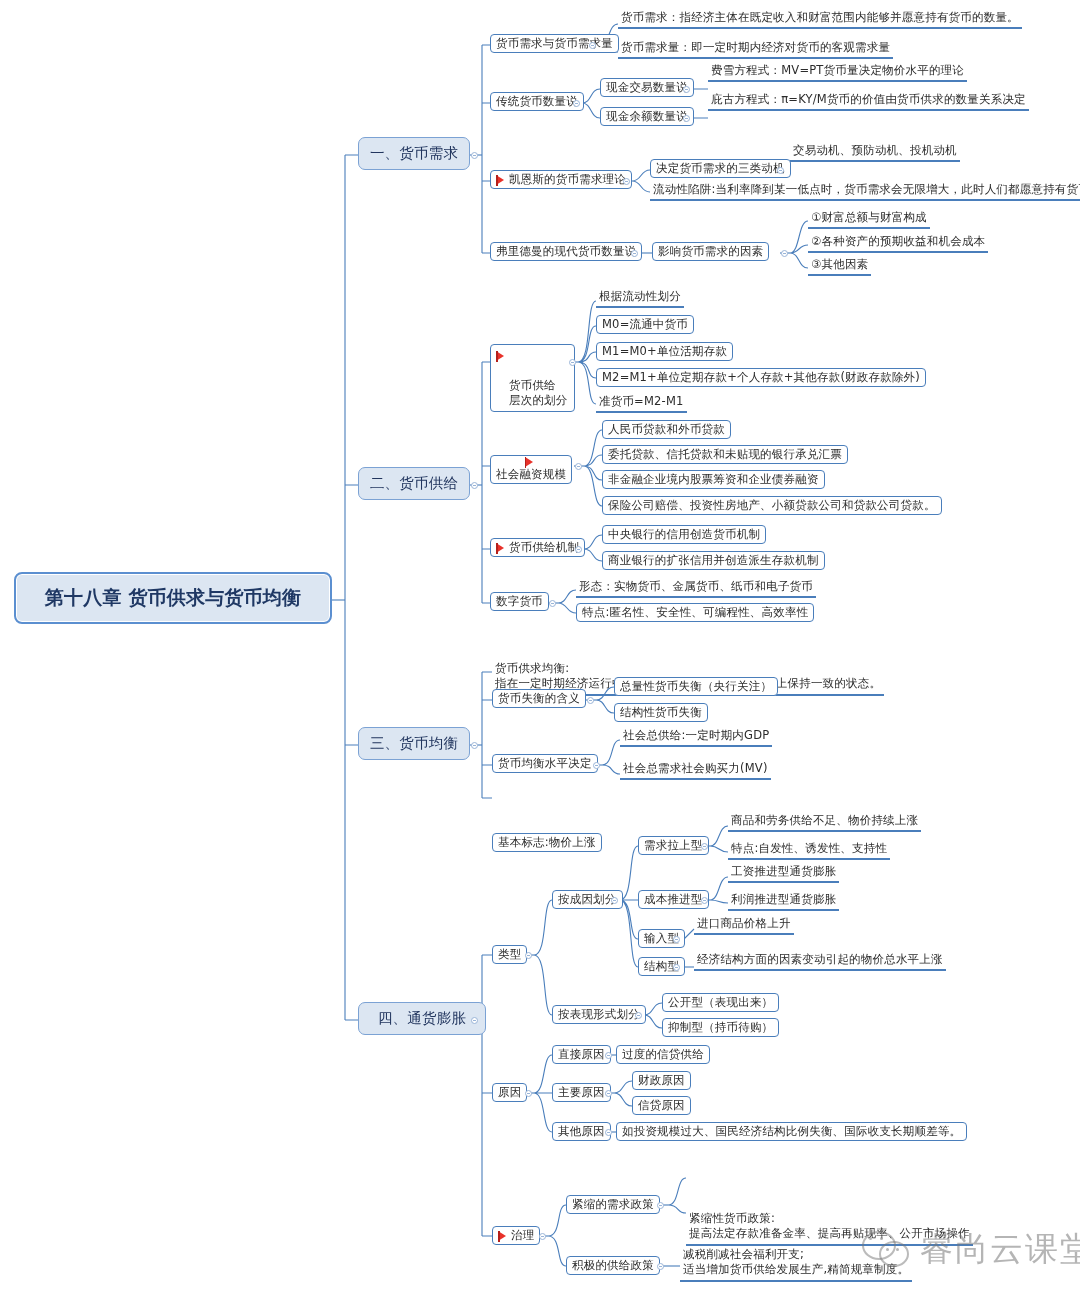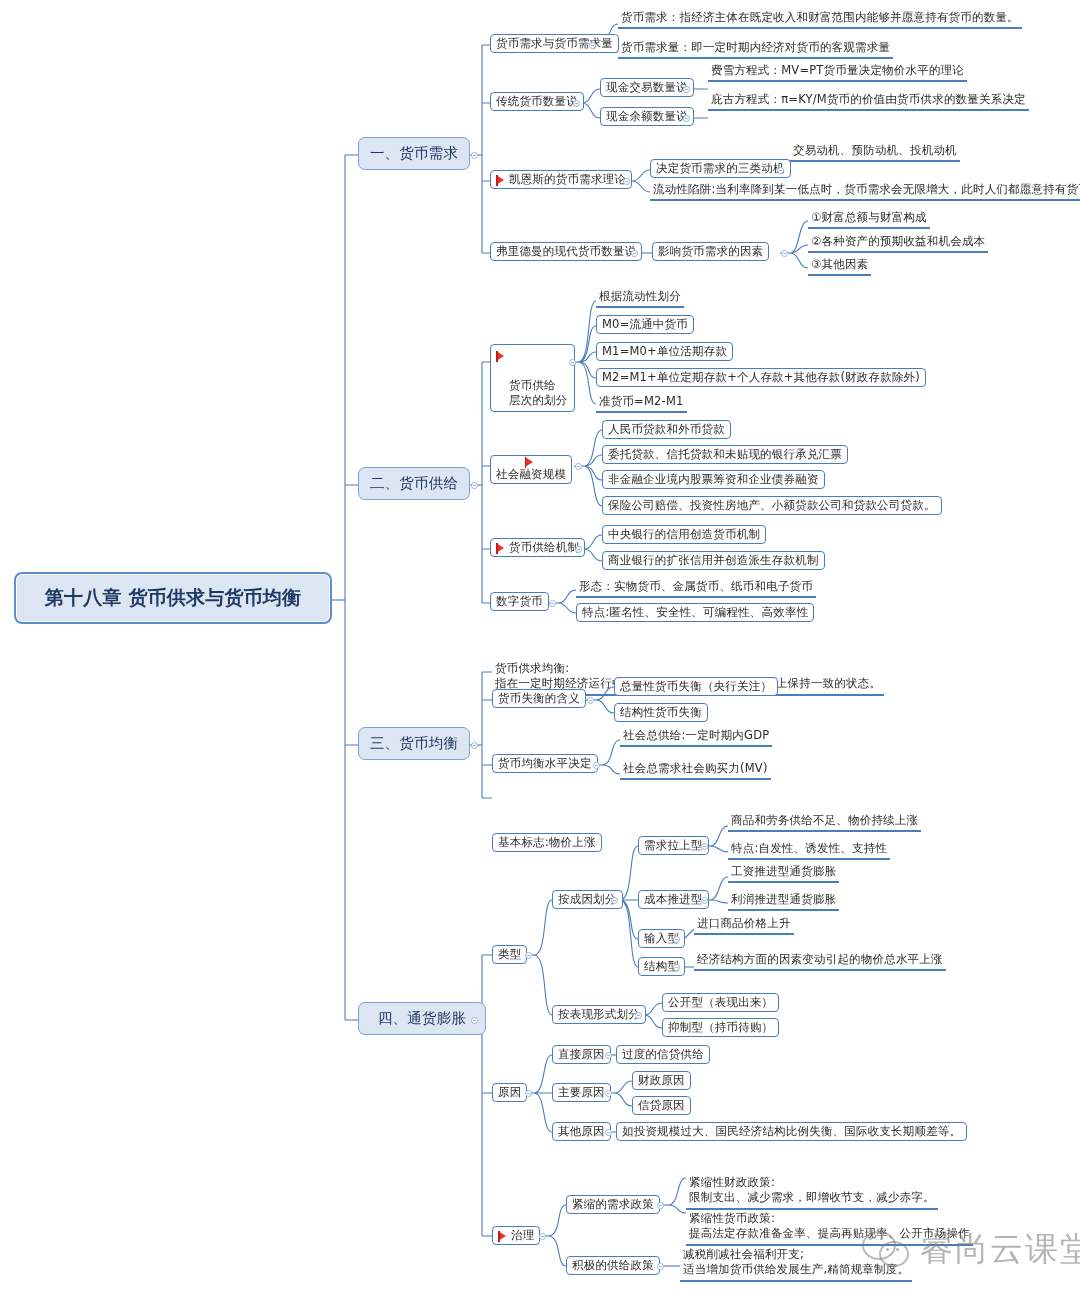--- a/index.html
+++ b/index.html
@@ -494,24 +494,20 @@
     <span>如投资规模过大、国民经济结构比例失衡、国际收支长期顺差等。</span>
   </div>
 
   <div class="node boxed lvl2" style="left:492px; top:1226px;">
     <span class="flag"></span>
     <span>治理</span>
   </div>
 
   <div class="node boxed lvl2" style="left:566px; top:1195px;">
     <span>紧缩的需求政策</span>
-  </div>
-  <div class="node ruled lvl2 multiline" style="left:686px; top:1160px;">
-    <span>紧缩性财政政策:
-限制支出、减少需求，即增收节支，减少赤字。</span>
   </div>
   <div class="node ruled lvl2 multiline" style="left:686px; top:1196px;">
     <span>紧缩性货币政策:
 提高法定存款准备金率、提高再贴现率、公开市场操作</span>
   </div>
 
   <div class="node boxed lvl2" style="left:566px; top:1256px;">
     <span>积极的供给政策</span>
   </div>
   <div class="node ruled lvl2 multiline" style="left:680px; top:1232px;">

